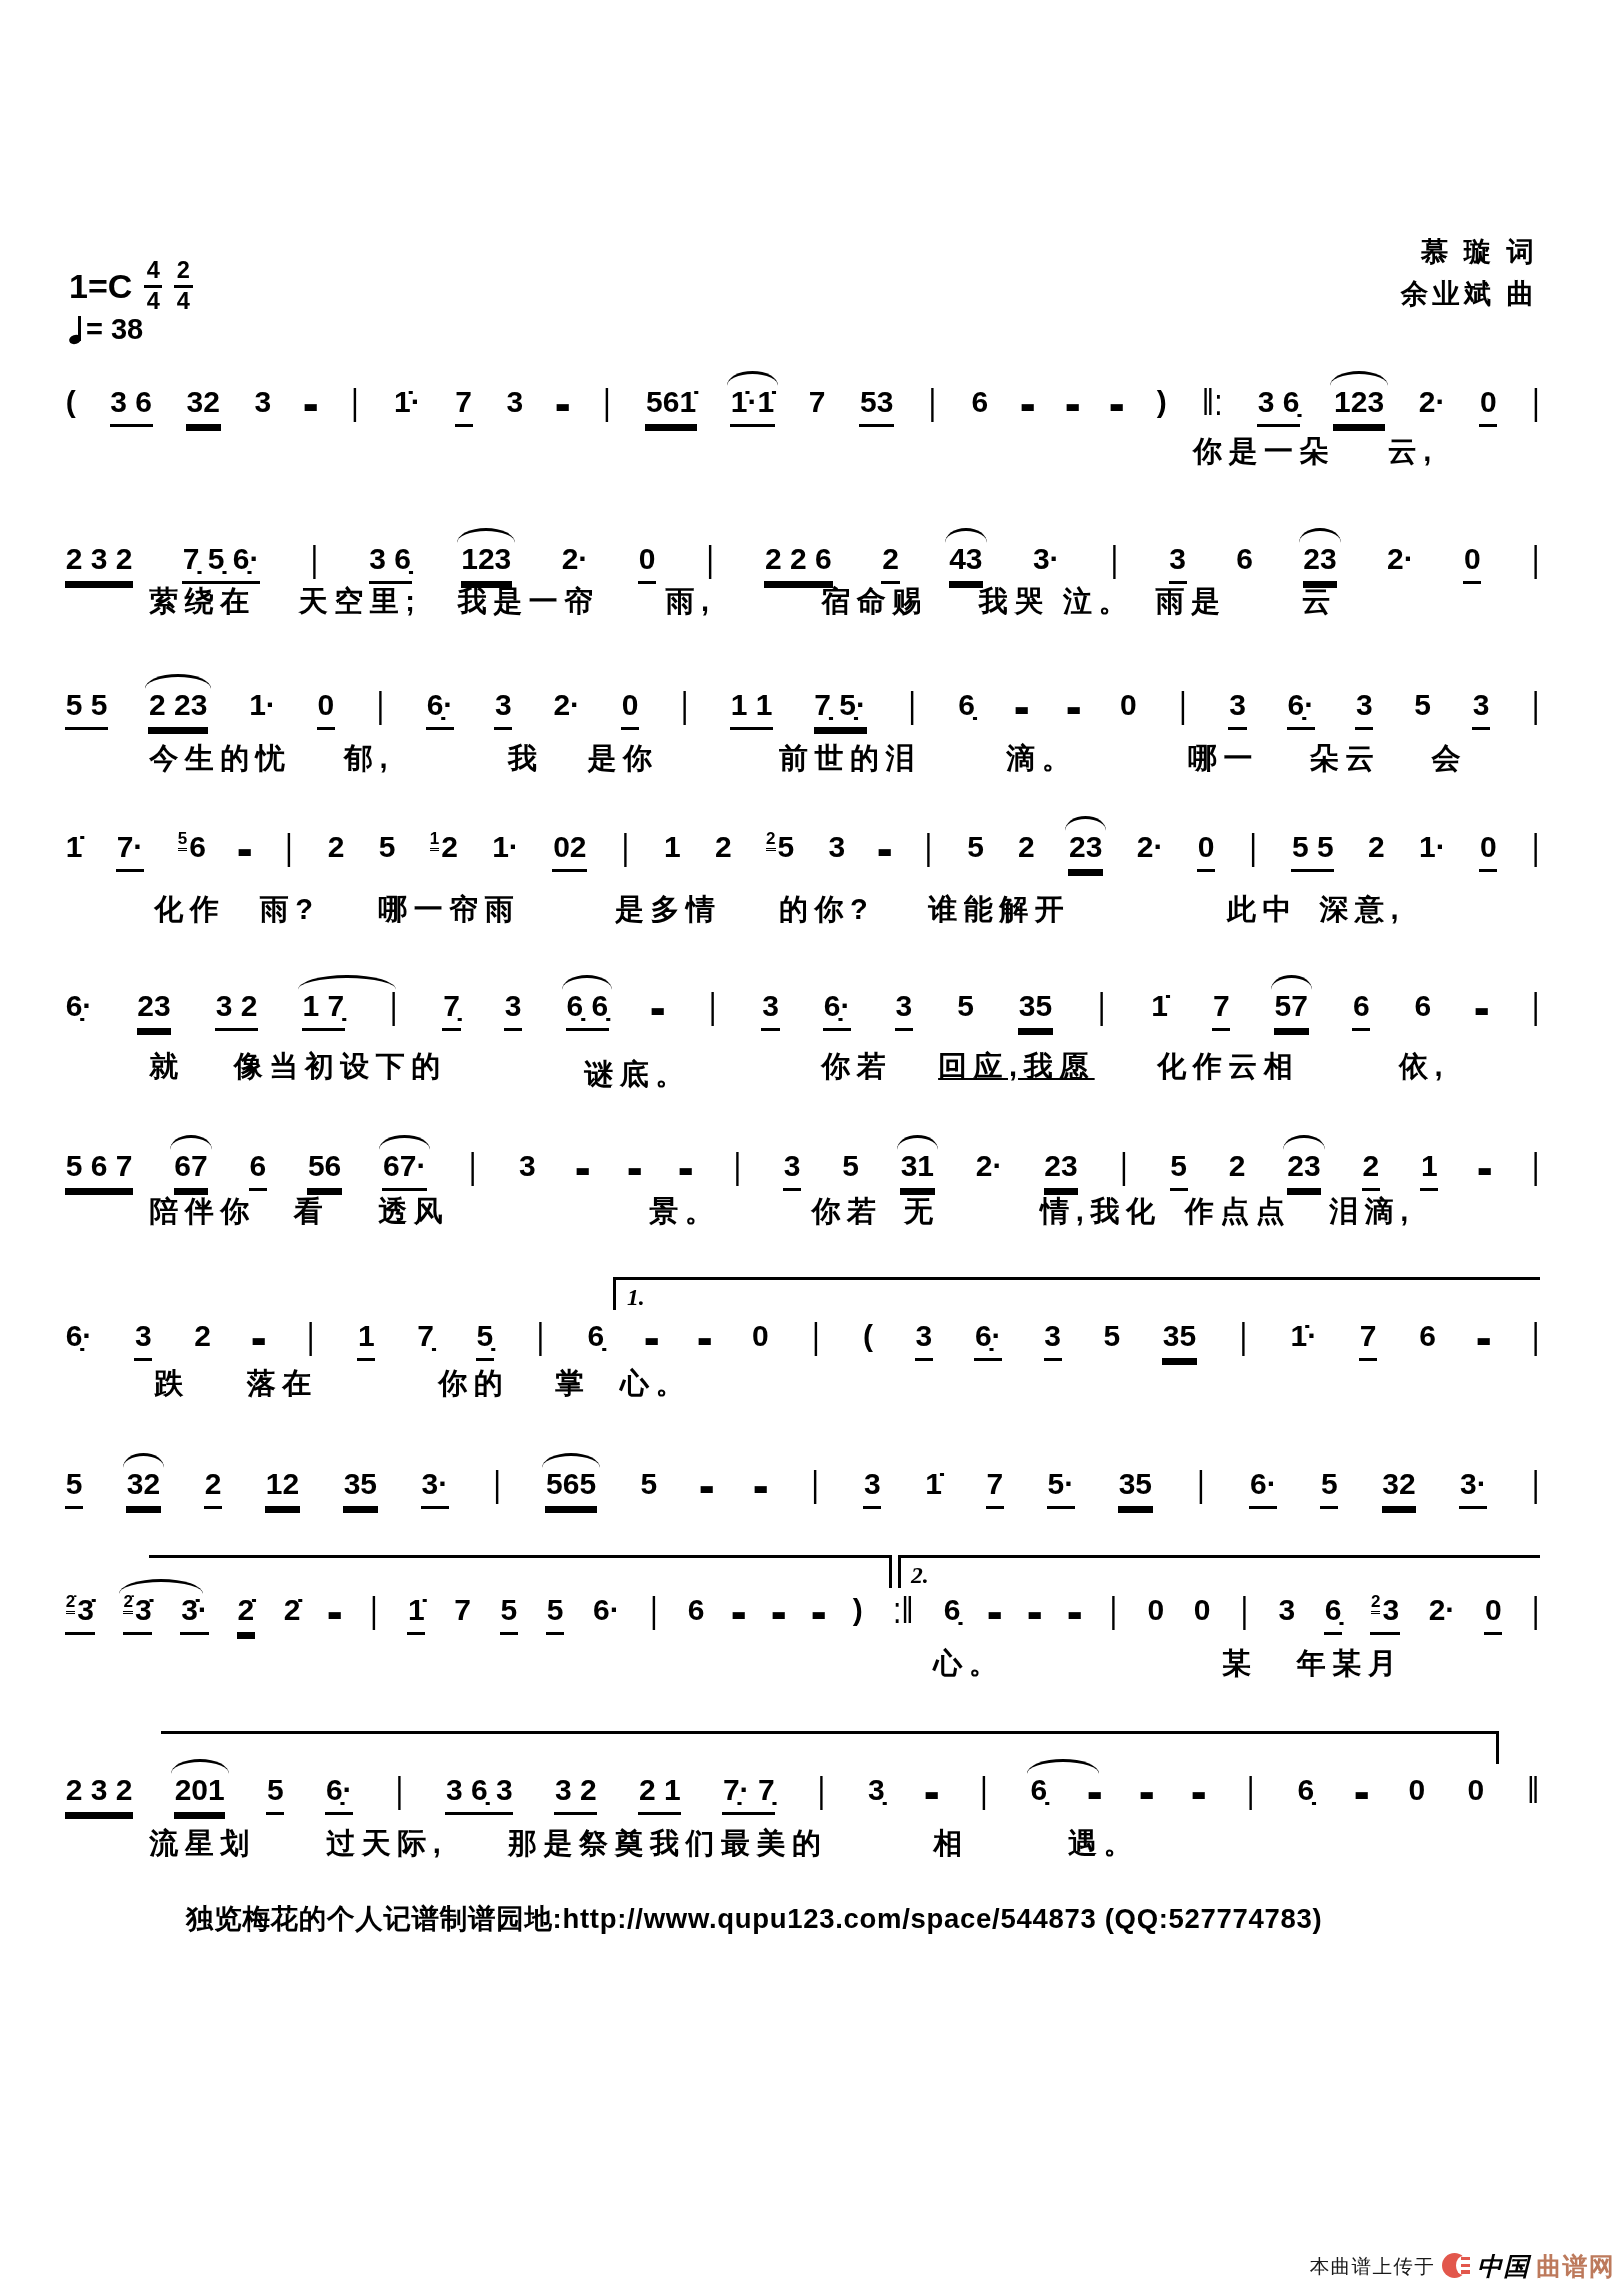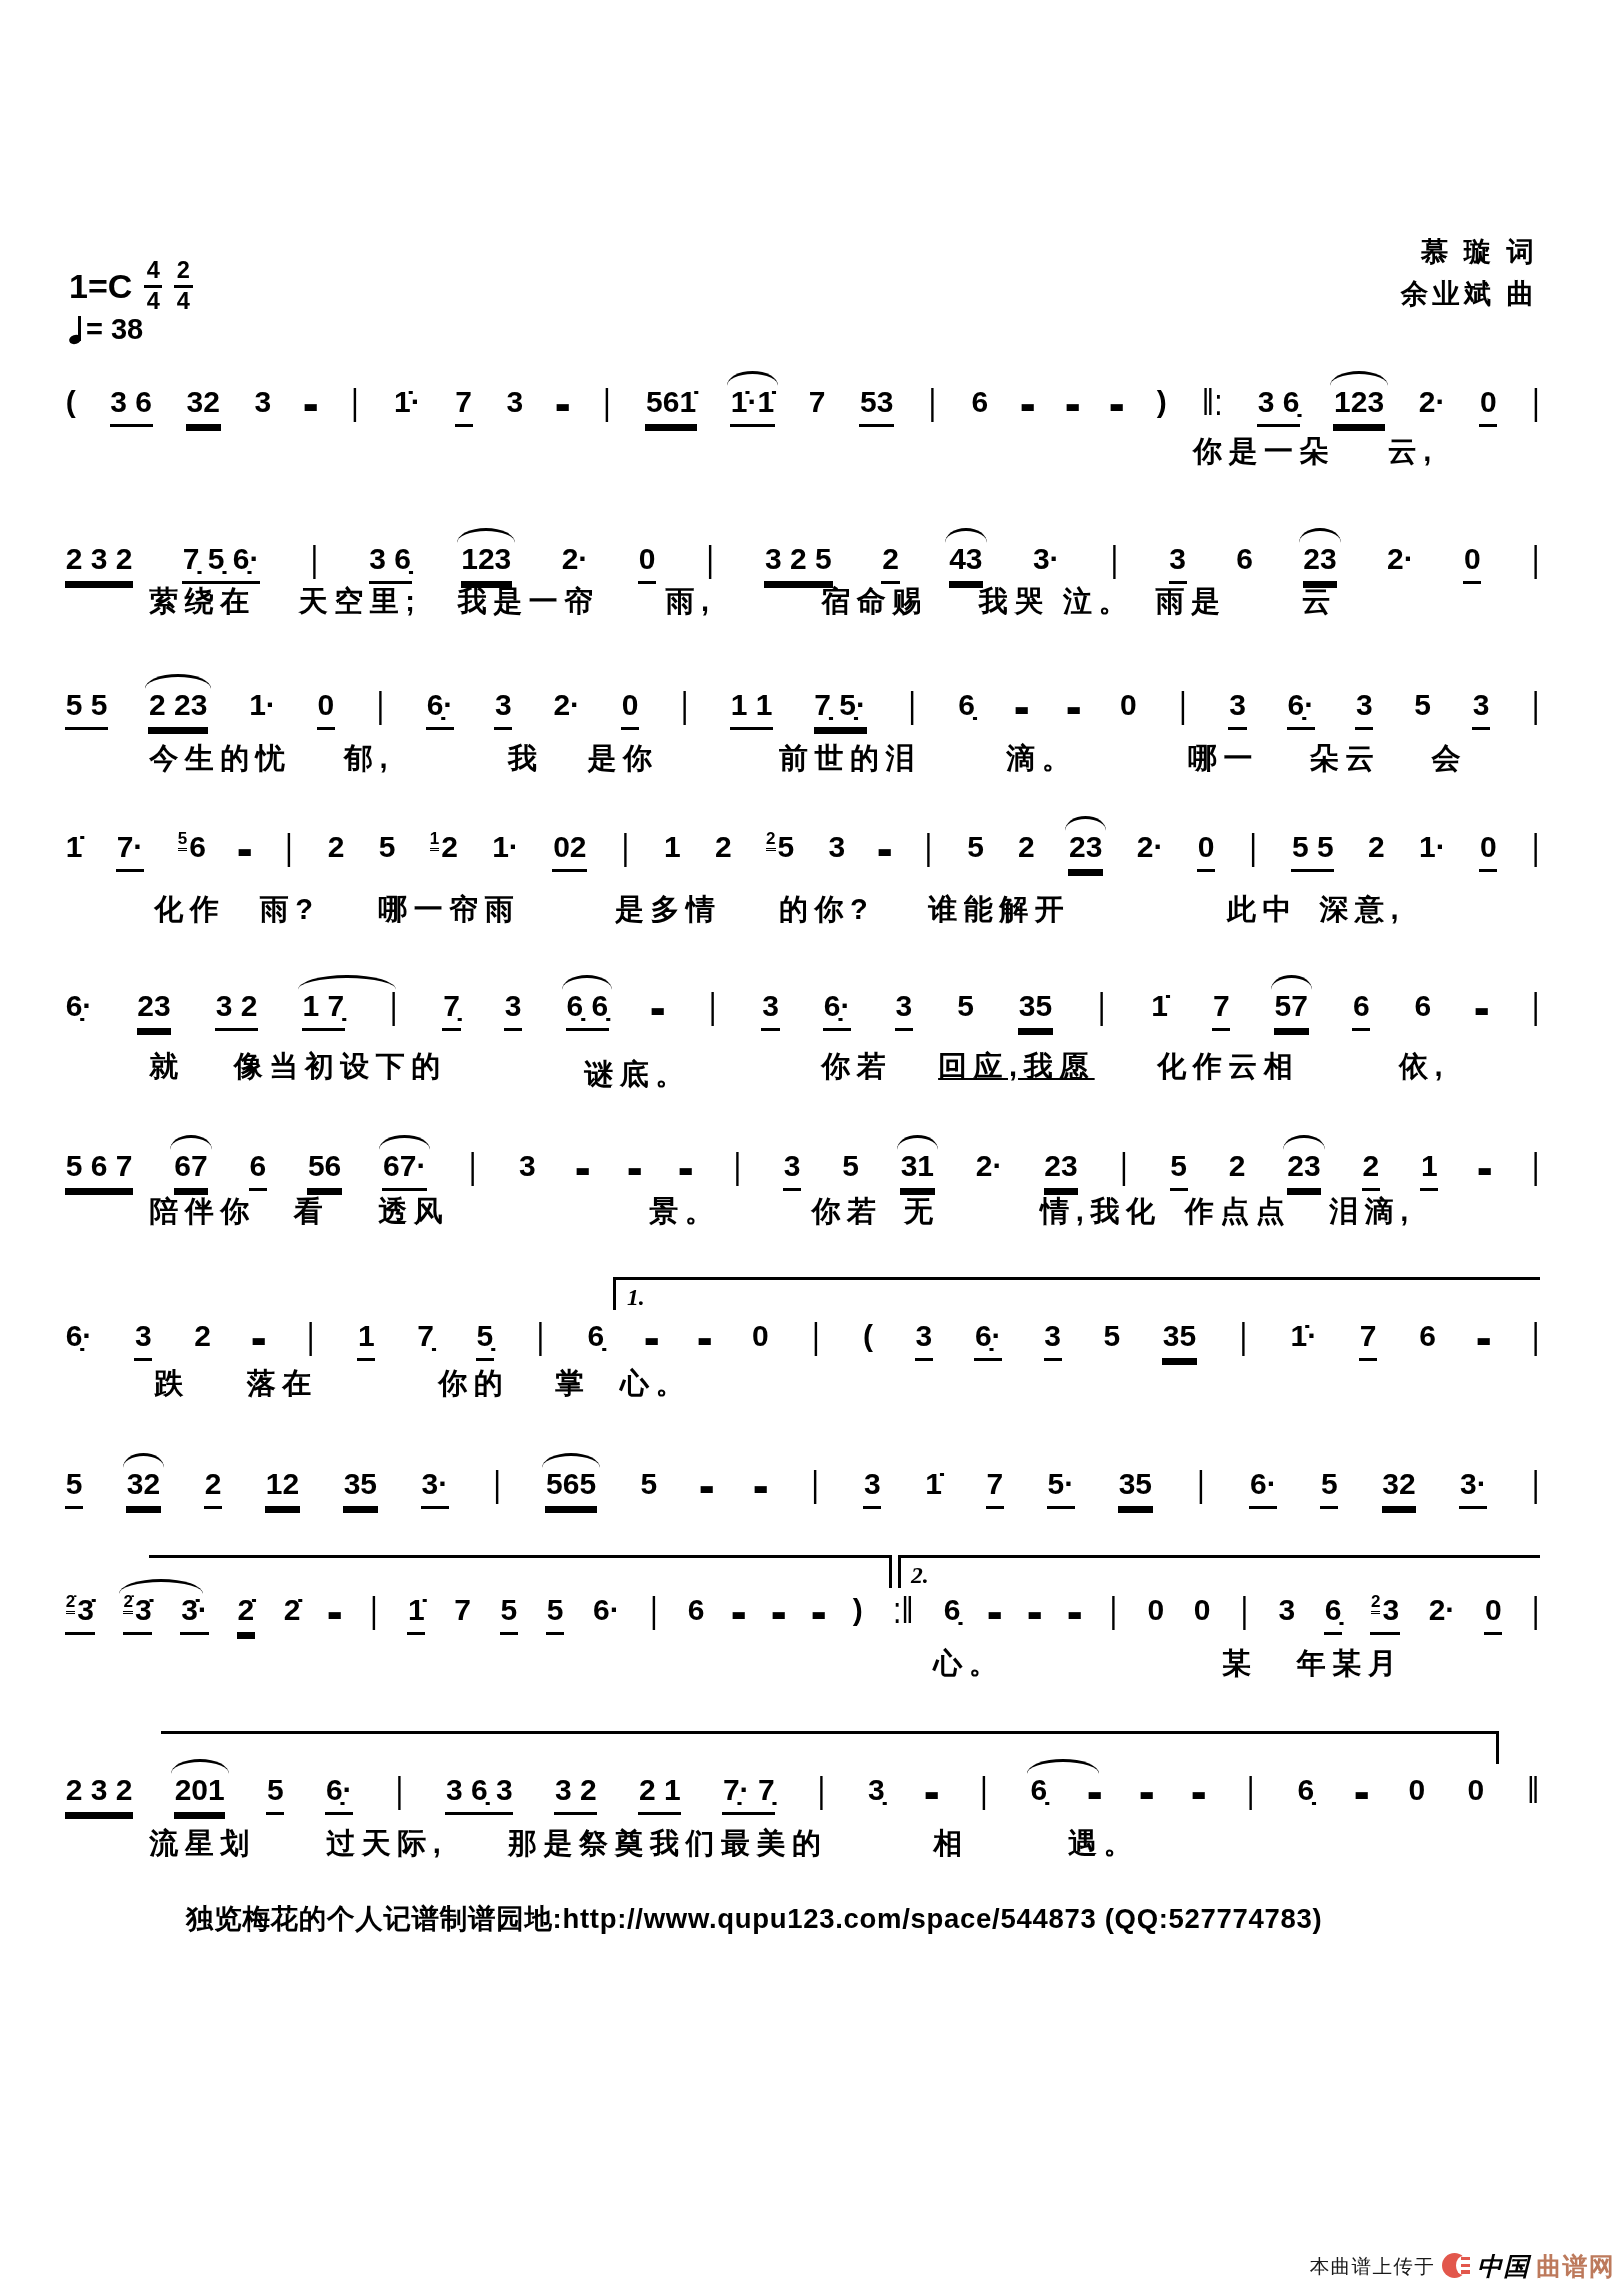--- a/index.html
+++ b/index.html
@@ -126,21 +126,21 @@
       </div>
       <div class="notes-row" style="top: 533px;">
         <span class="tok u2">2 3 2</span>
         <span class="tok u1">7̣ 5̣ 6̣·</span>
         <span class="tok bar">|</span>
         <span class="tok u1">3 6̣</span>
         <span class="tok u2">123<span class="arc"></span></span>
         <span class="tok">2·</span>
         <span class="tok u1">0</span>
         <span class="tok bar">|</span>
-        <span class="tok u2">3 2 5</span>
+        <span class="tok u2">2 2 6</span>
         <span class="tok u1">2</span>
         <span class="tok u2">43<span class="arc"></span></span>
         <span class="tok">3·</span>
         <span class="tok bar">|</span>
         <span class="tok u1">3</span>
         <span class="tok">6</span>
         <span class="tok u2">23<span class="arc"></span></span>
         <span class="tok">2·</span>
         <span class="tok u1">0</span>
         <span class="tok bar">|</span>

